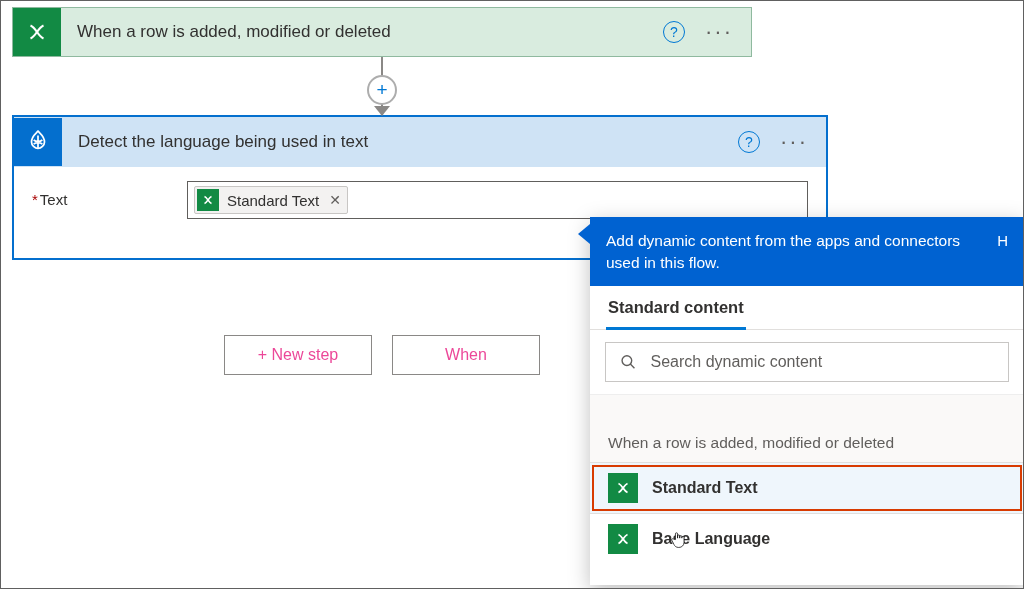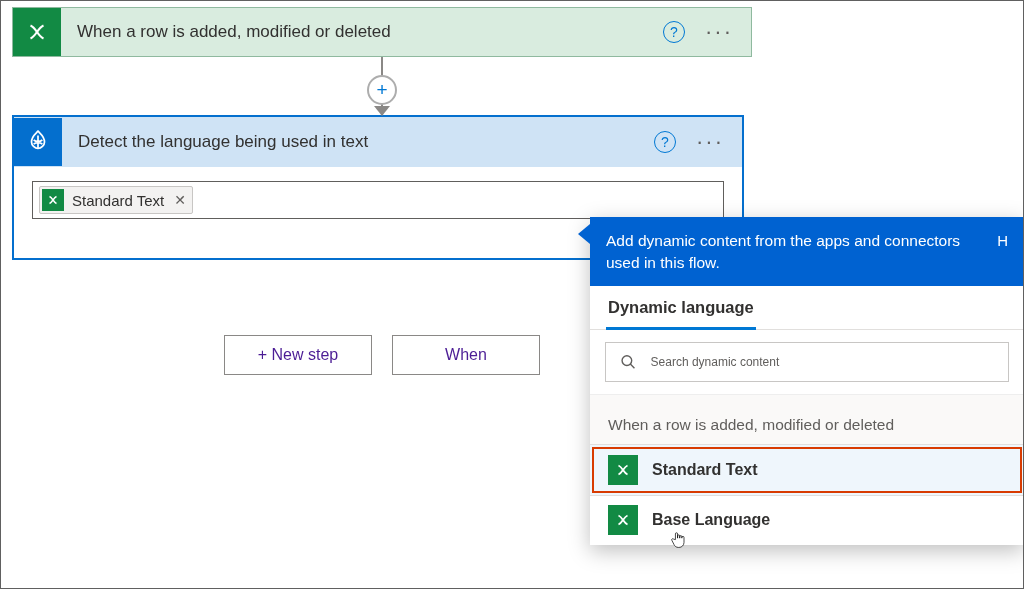--- a/index.html
+++ b/index.html
@@ -102,21 +102,21 @@
       bottom: -1px;
       transform: translateX(-50%);
       width: 0;
       height: 0;
       border-left: 8px solid transparent;
       border-right: 8px solid transparent;
       border-top: 10px solid #8a8886;
     }
 
     .action-card {
-      width: 732px;
+      width: 816px;
       margin-left: 11px;
       border: 2px solid #046fce;
       background: #fff;
     }
     .action-header {
       background: #cfe3f5;
       display: flex;
       align-items: center;
       height: 50px;
     }
@@ -204,42 +204,42 @@
     }
     .bottom-btn {
       width: 148px;
       height: 40px;
       border: 1px solid #8a8886;
       background: #fff;
       display: flex;
       align-items: center;
       justify-content: center;
       font-size: 16px;
-      color: #4c1d95;
+      color: #ec4899;
       cursor: pointer;
     }
 
     
     .popup-pointer {
       position: absolute;
       left: 577px;
       top: 223px;
       width: 0;
       height: 0;
       border-top: 10px solid transparent;
       border-bottom: 10px solid transparent;
       border-right: 12px solid #0062d1;
       z-index: 5;
     }
     .popup {
       position: absolute;
       left: 589px;
       top: 216px;
       width: 434px;
-      height: 328px;
+      height: 368px;
       background: #fff;
       box-shadow: 0 6px 20px rgba(0,0,0,.25);
       z-index: 4;
       display: flex;
       flex-direction: column;
     }
     .popup-header {
       background: #0062d1;
       color: #fff;
       padding: 13px 16px;
@@ -287,21 +287,21 @@
       background: #fff;
       height: 40px;
       display: flex;
       align-items: center;
       padding: 0 14px;
       gap: 14px;
     }
     .search-box input {
       border: none;
       outline: none;
-      font-size: 12px;
+      font-size: 16px;
       width: 100%;
       color: #323130;
     }
     .search-box input::placeholder { color: #605e5c; }
     .popup-spacer {
       height: 30px;
       background: #faf9f8;
       border-top: 1px solid #eee;
       margin-top: 12px;
     }
@@ -379,20 +379,23 @@
       </svg>
     </div>
     <div class="action-title">Detect the language being used in text</div>
     <div class="card-actions">
       <div class="help-icon">?</div>
       <div class="menu-dots">···</div>
     </div>
   </div>
   <div class="action-body">
     <div class="param-row">
+      <div class="param-label">
+        <span class="req">*</span><span>Text</span>
+      </div>
       <div class="param-value">
         <span class="token-pill">
           <span class="mini-icon">
             <svg class="icon-white" width="14" height="14" viewBox="0 0 24 24" stroke-width="2.5">
               <path d="M6 6c5 2 7 10 12 12"></path>
                 <path d="M6 18c5-2 7-10 12-12"></path>
             </svg>
           </span>
           <span>Standard Text</span>
           <span class="remove-x">✕</span>
@@ -409,21 +412,21 @@
 </div>
 
 <div class="popup-pointer"></div>
 
 <div class="popup">
   <div class="popup-header">
     <span>Add dynamic content from the apps and connectors used in this flow.</span>
     <span class="hide">H</span>
   </div>
   <div class="popup-tabs">
-    <div class="tab active">Dynamic language</div>
+    <div class="tab active">Standard content</div>
   </div>
   <div class="search-wrap">
     <div class="search-box">
       <svg width="18" height="18" viewBox="0 0 24 24" stroke="#605e5c" fill="none" stroke-width="2">
         <circle cx="10" cy="10" r="7"></circle>
           <line x1="21" y1="21" x2="15" y2="15"></line>
       </svg>
       <input placeholder="Search dynamic content" style="">
     </div>
   </div>

